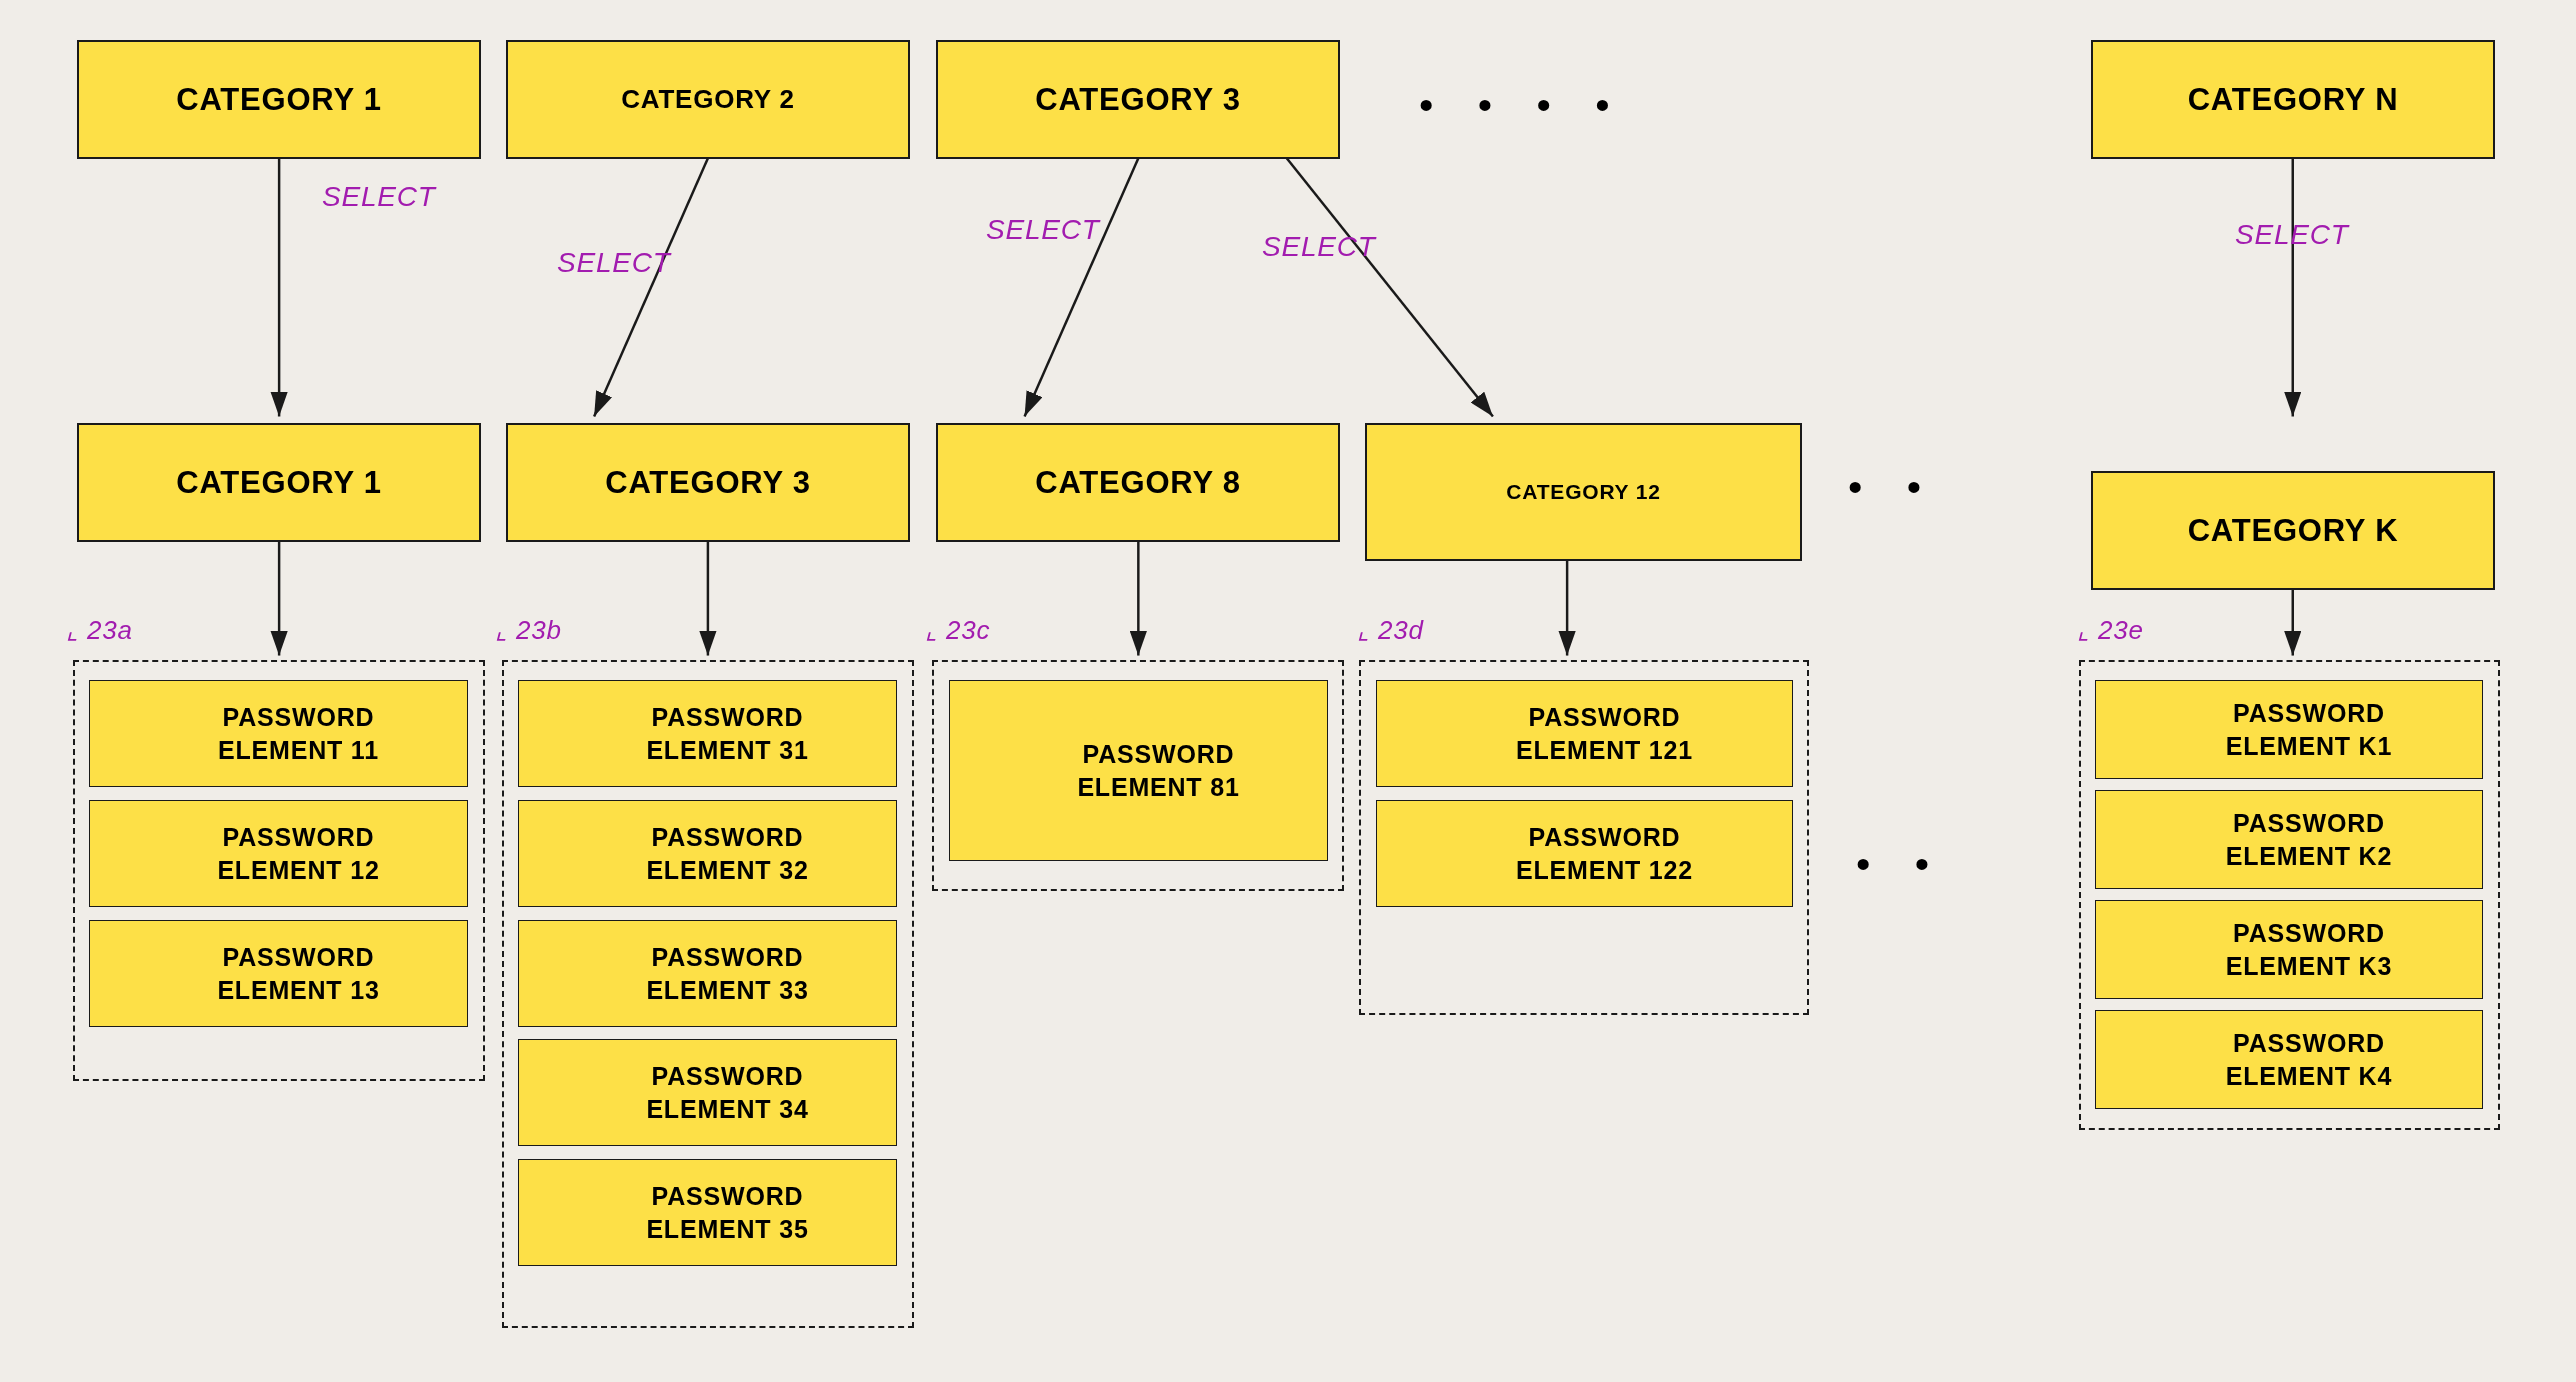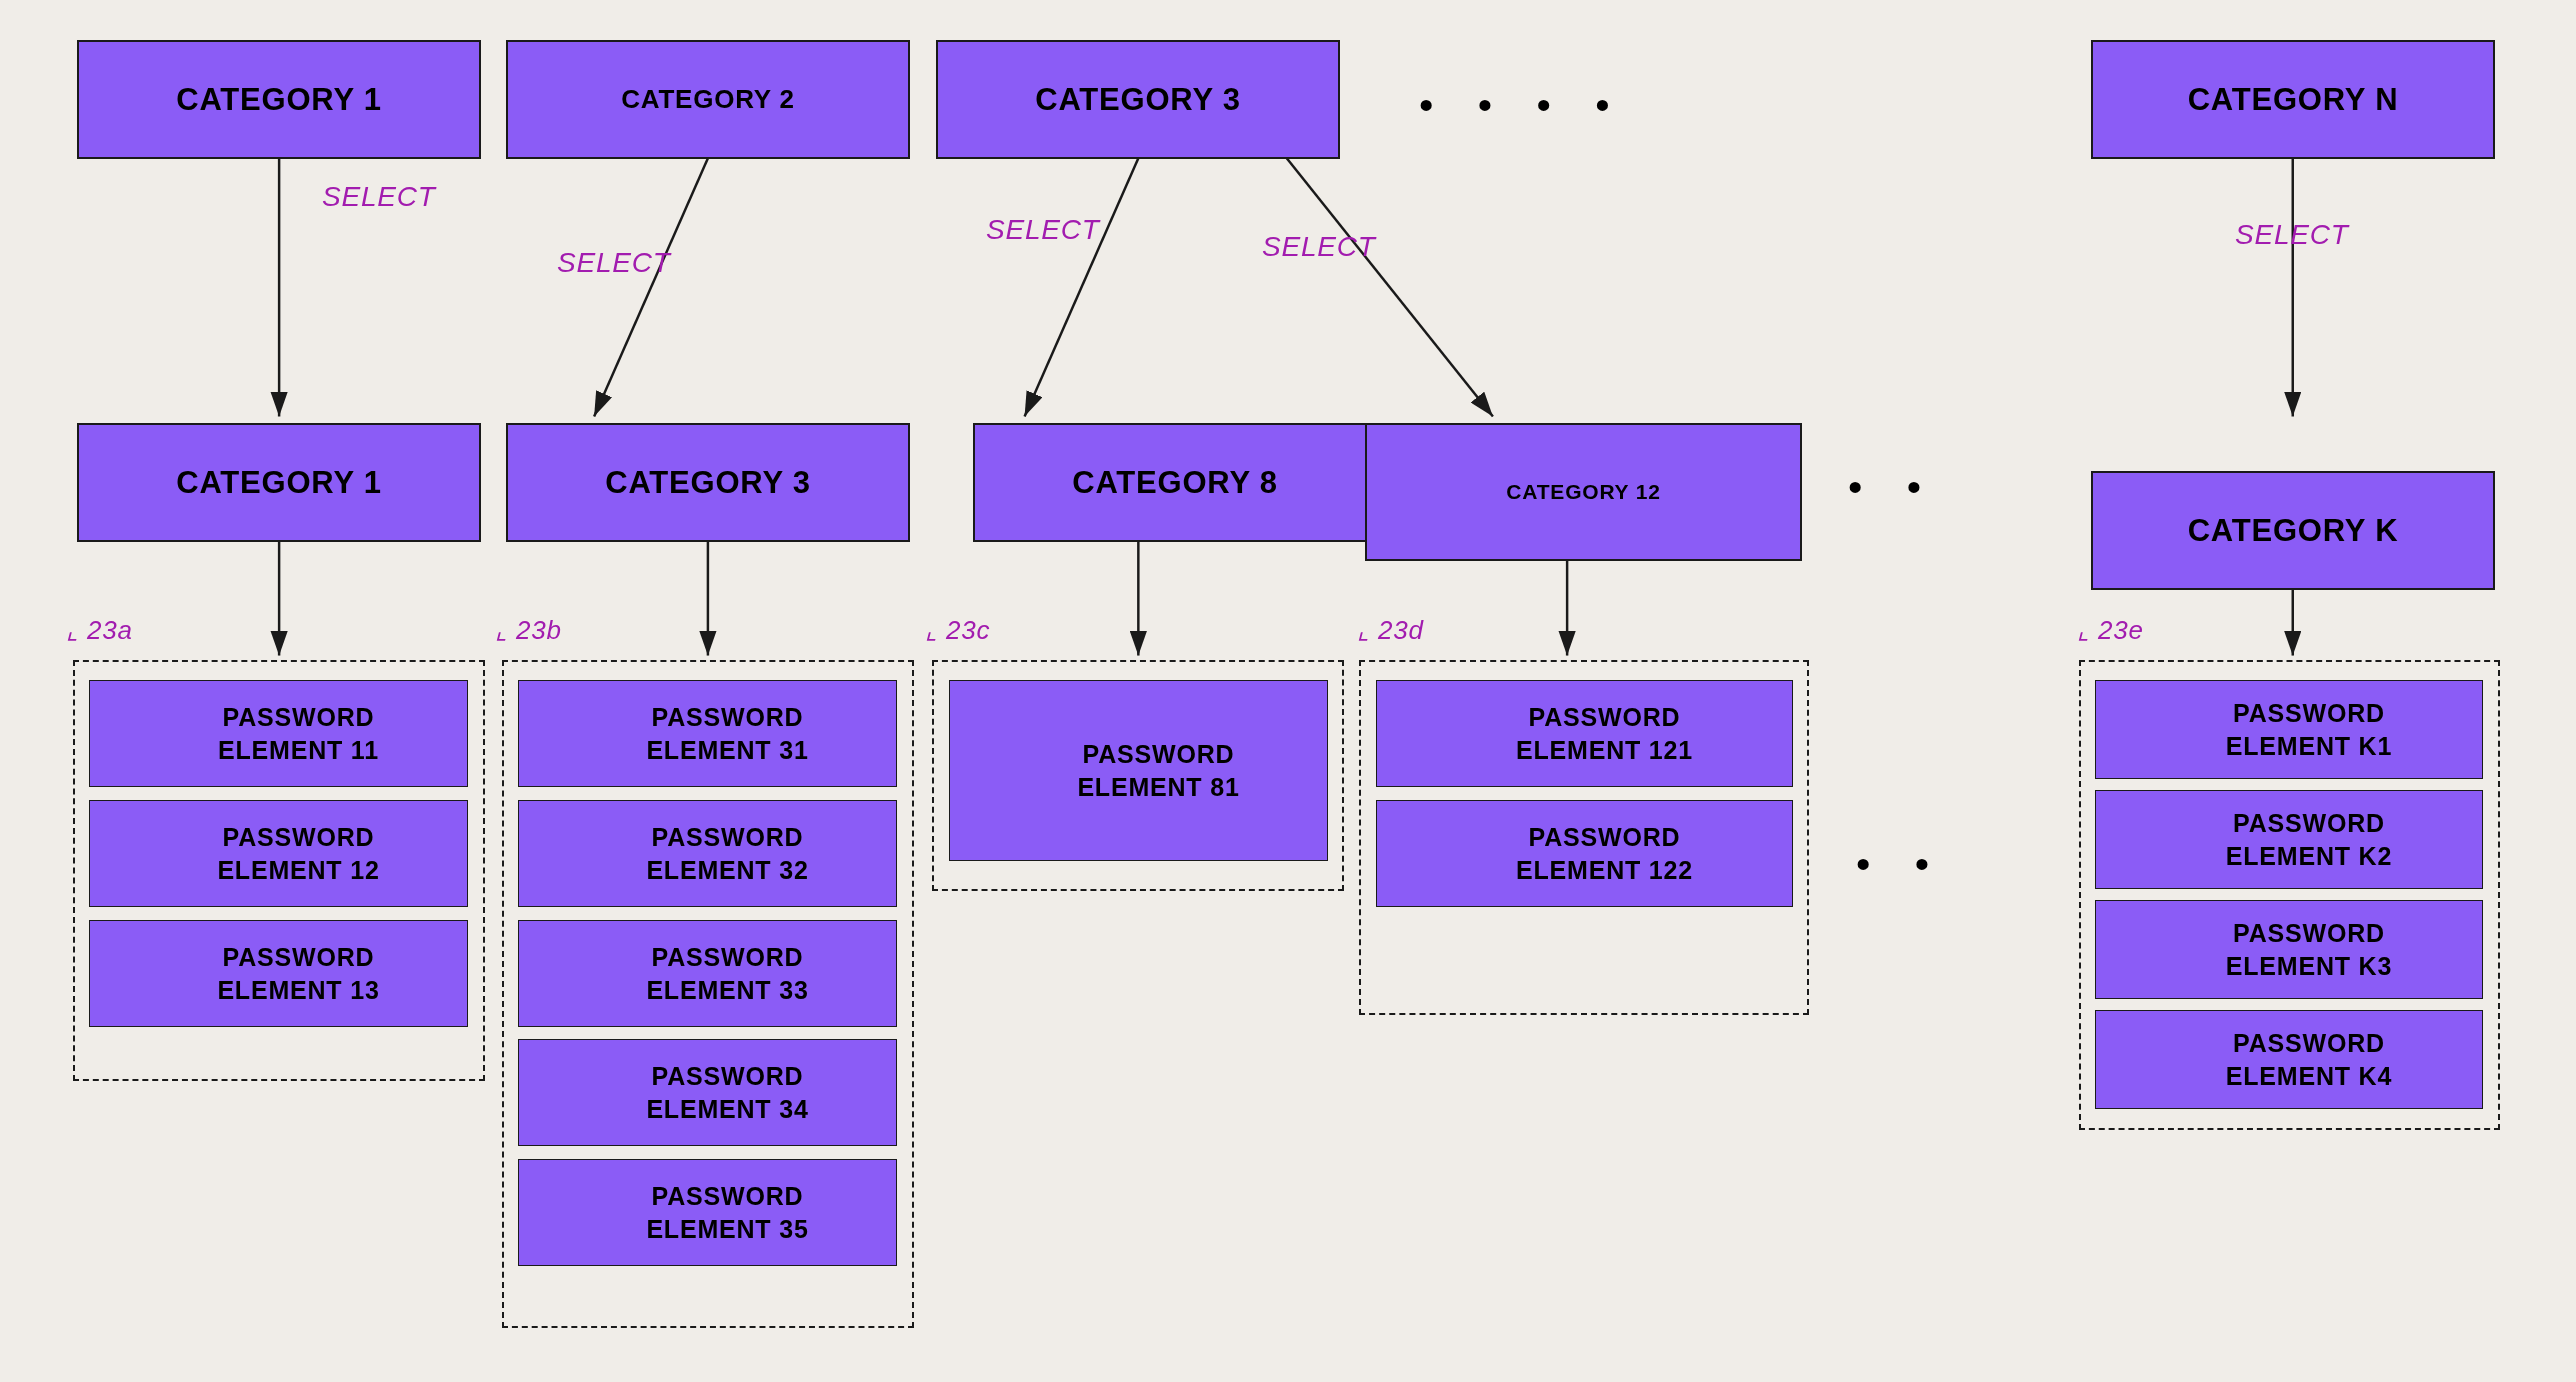--- a/index.html
+++ b/index.html
@@ -12,21 +12,21 @@
       overflow: hidden;
     }
     .diagram {
       position: absolute;
       top: 0; left: 0;
       width: 100%; height: 100%;
     }
     .box {
       position: absolute;
       border: 2.5px solid #1a1a1a;
-      background: #8b5cf6;
+      background: #fde047;
       display: flex;
       align-items: center;
       justify-content: center;
       text-align: center;
       font-size: 30px;
       font-weight: bold;
       letter-spacing: 0.8px;
     }
     .box-thin {
       border: 1.6px solid #1a1a1a;
@@ -94,21 +94,21 @@
   <span style="position:absolute;left:1419px;top:82px;font-size:41px;letter-spacing:16.5px;">• • • •</span>
 
   <span class="label" style="left:322px;top:181px;">SELECT</span>
   <span class="label" style="left:557px;top:247px;">SELECT</span>
   <span class="label" style="left:986px;top:214px;">SELECT</span>
   <span class="label" style="left:1262px;top:231px;">SELECT</span>
   <span class="label" style="left:2235px;top:219px;">SELECT</span>
 
   <div class="box" style="left:77px;top:423px;width:404px;height:119px;font-size:31px;">CATEGORY 1</div>
   <div class="box" style="left:506px;top:423px;width:404px;height:119px;font-size:31px;">CATEGORY 3</div>
-  <div class="box" style="left:973px;top:423px;width:404px;height:119px;font-size:31px;">CATEGORY 8</div>
+  <div class="box" style="left:936px;top:423px;width:404px;height:119px;font-size:31px;">CATEGORY 8</div>
   <div class="box" style="left:1365px;top:423px;width:437px;height:138px;font-size:21px;">CATEGORY 12</div>
   <div class="box" style="left:2091px;top:423px;width:404px;height:119px;font-size:31px;margin-top:48px;">CATEGORY K</div>
 
   <span style="position:absolute;left:1848px;top:464px;font-size:41px;letter-spacing:16.5px;">• •</span>
 
   <span class="label" style="left:66px;top:615px;font-size:26px;">⌞ 23a</span>
   <span class="label" style="left:495px;top:615px;font-size:26px;">⌞ 23b</span>
   <span class="label" style="left:925px;top:615px;font-size:26px;">⌞ 23c</span>
   <span class="label" style="left:1357px;top:615px;font-size:26px;">⌞ 23d</span>
   <span class="label" style="left:2077px;top:615px;font-size:26px;">⌞ 23e</span>

